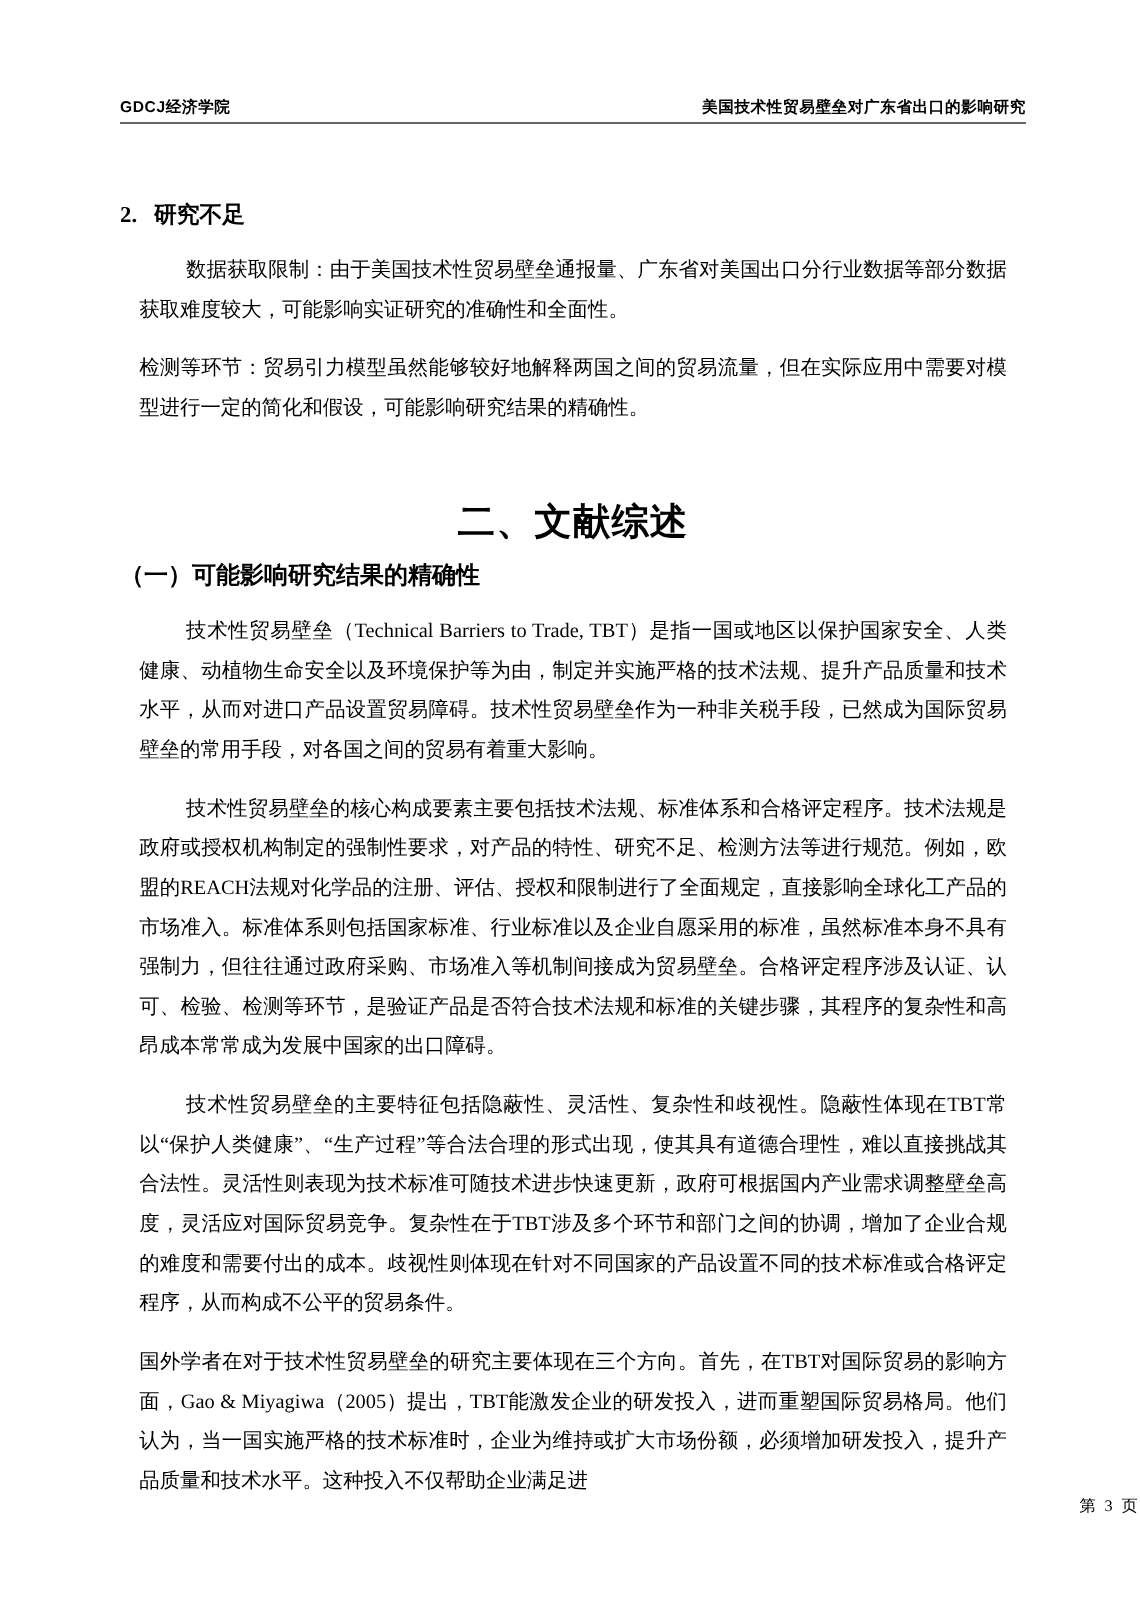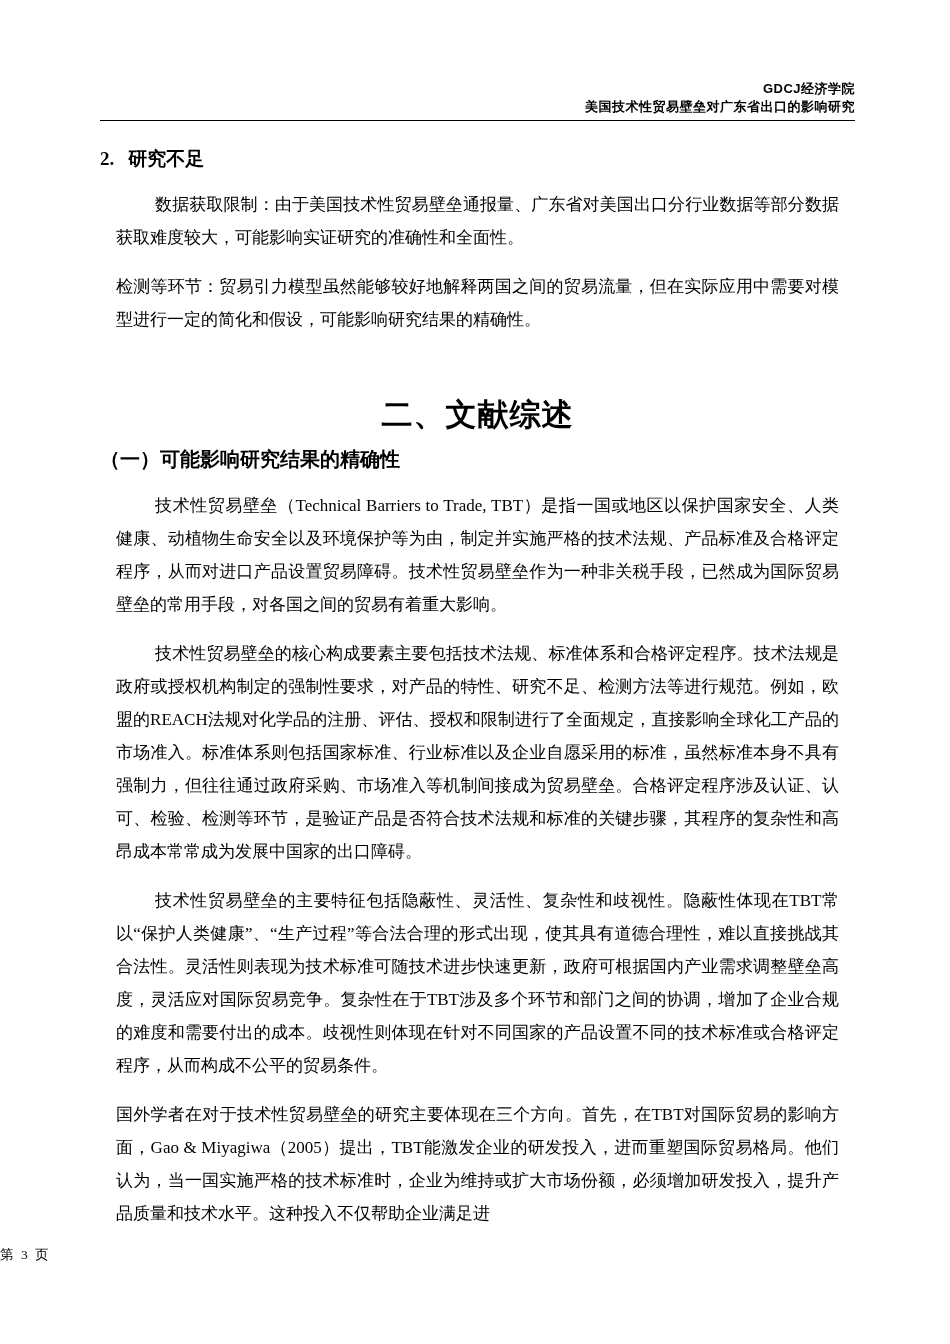--- a/index.html
+++ b/index.html
@@ -30,27 +30,26 @@
     width: 755px;
     display: flex;
     justify-content: space-between;
     align-items: flex-end;
     border-bottom: 1.5px solid #000;
     padding-bottom: 4px;
     font-family: "Liberation Sans", sans-serif;
     font-size: 13px;
     font-weight: bold;
     letter-spacing: 0.5px;
-    flex-direction: column;
   }
 
   
   .content {
     position: absolute;
-    top: 146px;
+    top: 166px;
     left: 100px;
     width: 755px;
   }
 
   .h-research-gap {
     font-family: "Liberation Sans", sans-serif;
     font-size: 19px;
     font-weight: bold;
     margin: 0 0 8px 0;
   }
@@ -85,21 +84,21 @@
     font-weight: bold;
     margin: 0 0 6px 0;
   }
 
   
   .footer {
     position: absolute;
     top: 1246px;
     left: 0;
     width: 950px;
-    text-align: left;
+    text-align: right;
     font-size: 13.5px;
     letter-spacing: 2px;
   }
 </style>
 </head>
 <body>
 
 <div class="page">
 
   <div class="header">
@@ -114,21 +113,21 @@
     </h2>
 
     <p class="body-text indent">数据获取限制：由于美国技术性贸易壁垒通报量、广东省对美国出口分行业数据等部分数据获取难度较大，可能影响实证研究的准确性和全面性。</p>
 
     <p class="body-text">检测等环节：贸易引力模型虽然能够较好地解释两国之间的贸易流量，但在实际应用中需要对模型进行一定的简化和假设，可能影响研究结果的精确性。</p>
 
     <h1 class="h-section">二、文献综述</h1>
 
     <h2 class="h-subsection">（一）可能影响研究结果的精确性</h2>
 
-    <p class="body-text indent">技术性贸易壁垒（Technical Barriers to Trade, TBT）是指一国或地区以保护国家安全、人类健康、动植物生命安全以及环境保护等为由，制定并实施严格的技术法规、产品标准及合格评定程序，从而对进口产品设置贸易障碍。技术性贸易壁垒作为一种非关税手段，已然成为国际贸易壁垒的常用手段，对各国之间的贸易有着重大影响。</p>
+    <p class="body-text indent">技术性贸易壁垒（Technical Barriers to Trade, TBT）是指一国或地区以保护国家安全、人类健康、动植物生命安全以及环境保护等为由，制定并实施严格的技术法规、提升产品质量和技术水平，从而对进口产品设置贸易障碍。技术性贸易壁垒作为一种非关税手段，已然成为国际贸易壁垒的常用手段，对各国之间的贸易有着重大影响。</p>
 
     <p class="body-text indent">技术性贸易壁垒的核心构成要素主要包括技术法规、标准体系和合格评定程序。技术法规是政府或授权机构制定的强制性要求，对产品的特性、研究不足、检测方法等进行规范。例如，欧盟的REACH法规对化学品的注册、评估、授权和限制进行了全面规定，直接影响全球化工产品的市场准入。标准体系则包括国家标准、行业标准以及企业自愿采用的标准，虽然标准本身不具有强制力，但往往通过政府采购、市场准入等机制间接成为贸易壁垒。合格评定程序涉及认证、认可、检验、检测等环节，是验证产品是否符合技术法规和标准的关键步骤，其程序的复杂性和高昂成本常常成为发展中国家的出口障碍。</p>
 
     <p class="body-text indent">技术性贸易壁垒的主要特征包括隐蔽性、灵活性、复杂性和歧视性。隐蔽性体现在TBT常以“保护人类健康”、“生产过程”等合法合理的形式出现，使其具有道德合理性，难以直接挑战其合法性。灵活性则表现为技术标准可随技术进步快速更新，政府可根据国内产业需求调整壁垒高度，灵活应对国际贸易竞争。复杂性在于TBT涉及多个环节和部门之间的协调，增加了企业合规的难度和需要付出的成本。歧视性则体现在针对不同国家的产品设置不同的技术标准或合格评定程序，从而构成不公平的贸易条件。</p>
 
     <p class="body-text">国外学者在对于技术性贸易壁垒的研究主要体现在三个方向。首先，在TBT对国际贸易的影响方面，Gao &amp; Miyagiwa（2005）提出，TBT能激发企业的研发投入，进而重塑国际贸易格局。他们认为，当一国实施严格的技术标准时，企业为维持或扩大市场份额，必须增加研发投入，提升产品质量和技术水平。这种投入不仅帮助企业满足进</p>
 
   </div>
 
   <div class="footer">

